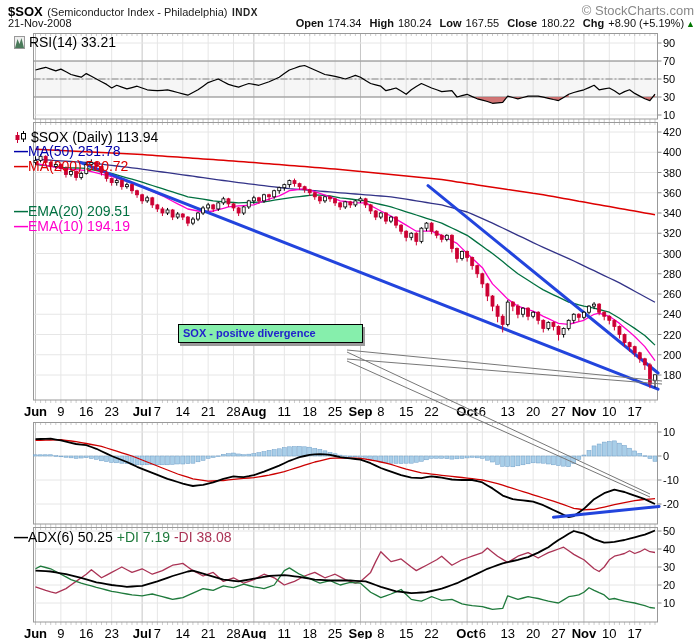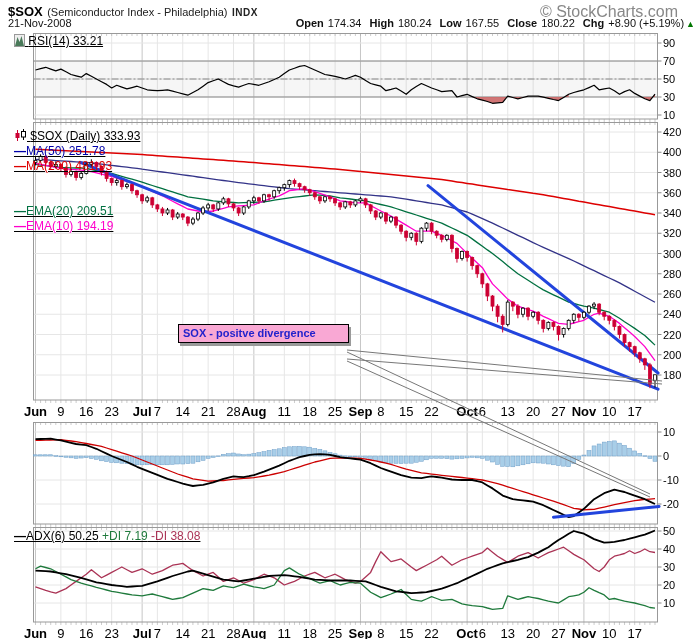--- a/index.html
+++ b/index.html
@@ -2,34 +2,34 @@
 <html><head>
 <meta charset="utf-8">
 <style>
   html,body{margin:0;padding:0;background:#fff;}
   .page{position:relative;width:700px;height:639px;background:#fff;overflow:hidden;
         font-family:"Liberation Sans",sans-serif;-webkit-font-smoothing:none;}
   .hdr1{position:absolute;top:2px;left:8px;width:686px;height:14px;white-space:nowrap;}
   .sym{font-weight:bold;font-size:13px;color:#000;}
   .nm{font-size:11px;color:#222;}
   .exch{font-size:10px;font-weight:bold;color:#222;letter-spacing:.5px;}
-  .copy{position:absolute;right:16px;top:1px;font-size:16px;color:#888;}
+  .copy{position:absolute;right:0;top:1px;font-size:13px;color:#888;}
   .hdr2{position:absolute;top:17px;left:8px;width:687px;height:13px;font-size:11px;color:#111;white-space:nowrap;}
   .quote{position:absolute;right:0;top:0;text-align:right;}
   .q-l{font-weight:bold;margin-left:8px;}
   .q-v{margin-left:4px;}
   .arrow{color:#007700;font-size:9px;margin-left:2px;}
   svg.panel{position:absolute;left:0;}
-  .legend{position:absolute;font-size:12px;white-space:nowrap;z-index:5;text-decoration:underline;}
+  .legend{position:absolute;font-size:14px;white-space:nowrap;z-index:5;}
   .legend .dash{font-weight:bold;}
   .axisband{position:absolute;left:0;width:700px;font-size:13px;color:#000;z-index:4;}
   .axisband span{position:absolute;transform:translateX(-50%);top:0;}
-  .annot{position:absolute;left:178px;top:324px;width:162px;z-index:8;background:#f9a8d4;
+  .annot{position:absolute;left:178px;top:324px;width:162px;z-index:8;background:#86efac;
          border:1px solid #000;box-shadow:2px 3px 0 #9a9a9a;color:#2222cc;font-weight:bold;
-         font-size:11px;line-height:14px;padding:1px 3px 2px 4px;}
+         font-size:11px;line-height:14px;padding:1px 17px 2px 4px;}
   .overlay{position:absolute;left:0;top:0;z-index:7;pointer-events:none;}
 </style>
 </head>
 <body>
 
 <div class="page">
 
   <div class="hdr1">
     <span class="sym">$SOX</span>
     <span class="nm">(Semiconductor Index - Philadelphia)</span>
@@ -1673,25 +1673,25 @@
     <span>RSI(14) 33.21</span>
   </div>
 
   <div class="legend" style="left:14px;top:129px">
     <svg width="13" height="13" style="vertical-align:-2px">
         <line x1="3.5" y1="1" x2="3.5" y2="12" stroke="#cc0033"></line>
         <rect x="1.5" y="4" width="4" height="5" fill="#cc0033"></rect>
         <line x1="9.5" y1="0" x2="9.5" y2="11" stroke="#000"></line>
         <rect x="7.5" y="2.5" width="4" height="5.5" fill="#fff" stroke="#000"></rect>
       </svg>
-    <span>$SOX (Daily) 333.93</span>
+    <span>$SOX (Daily) 113.94</span>
   </div>
   <div class="legend" id="price-overlays-legend" style="left:14px;top:144px;line-height:15px">
       <div style="color: rgb(0, 0, 170);"><span class="dash">—</span><span>MA(50) 251.78</span></div>
-      <div style="color: rgb(221, 0, 0);"><span class="dash">—</span><span>MA(200) 481.93</span></div>
+      <div style="color: rgb(221, 0, 0);"><span class="dash">—</span><span>MA(200) 580.72</span></div>
       <div style="color: rgb(0, 112, 64); margin-top: 30px;"><span class="dash">—</span><span>EMA(20) 209.51</span></div>
       <div style="color: rgb(255, 0, 204);"><span class="dash">—</span><span>EMA(10) 194.19</span></div>
     </div>
 
   <div class="legend" id="adx-legend" style="left:14px;top:529px"><span class="dash" style="color: rgb(0, 0, 0);">—</span><span style="color: rgb(0, 0, 0);">ADX(6) 50.25</span><span style="color: rgb(31, 122, 60); text-align: right;"> +DI 7.19</span><span style="color: rgb(170, 51, 85);"> -DI 38.08</span></div>
 
   <svg class="overlay" id="svg-overlay" width="700" height="639">
       <line x1="347" y1="350" x2="662" y2="381" stroke="#777" stroke-width="1"></line>
       <line x1="347" y1="359" x2="662" y2="384" stroke="#777" stroke-width="1"></line>
       <line x1="347" y1="352" x2="650" y2="494" stroke="#777" stroke-width="1"></line>

